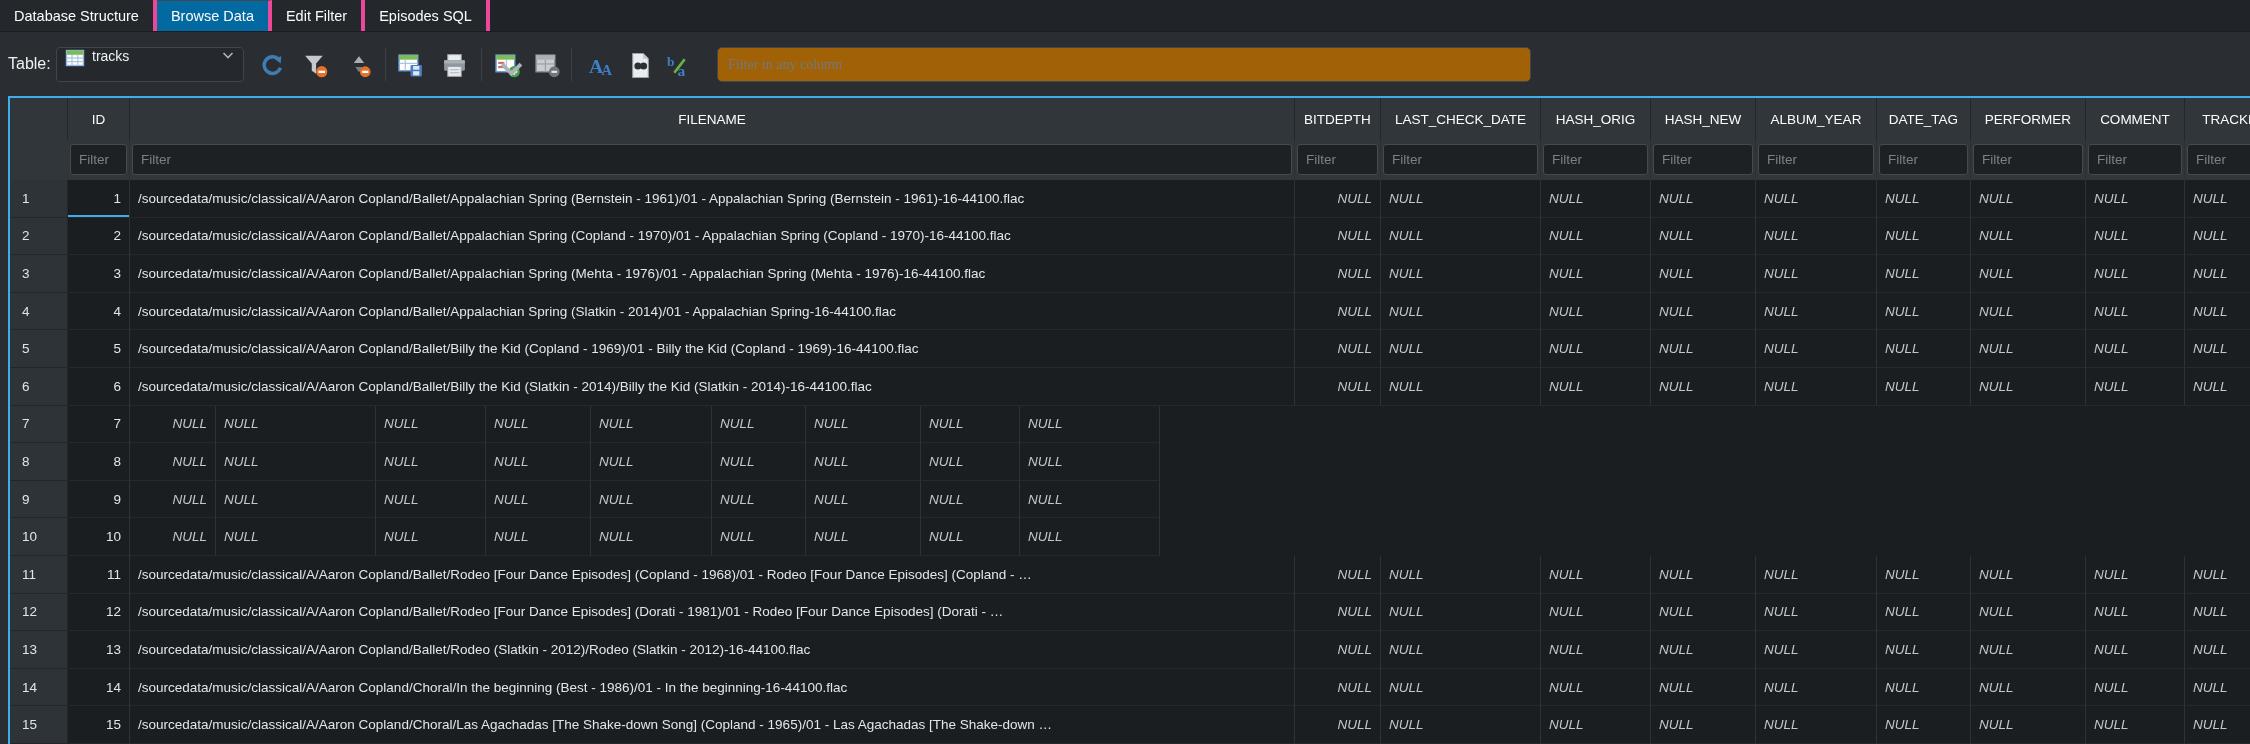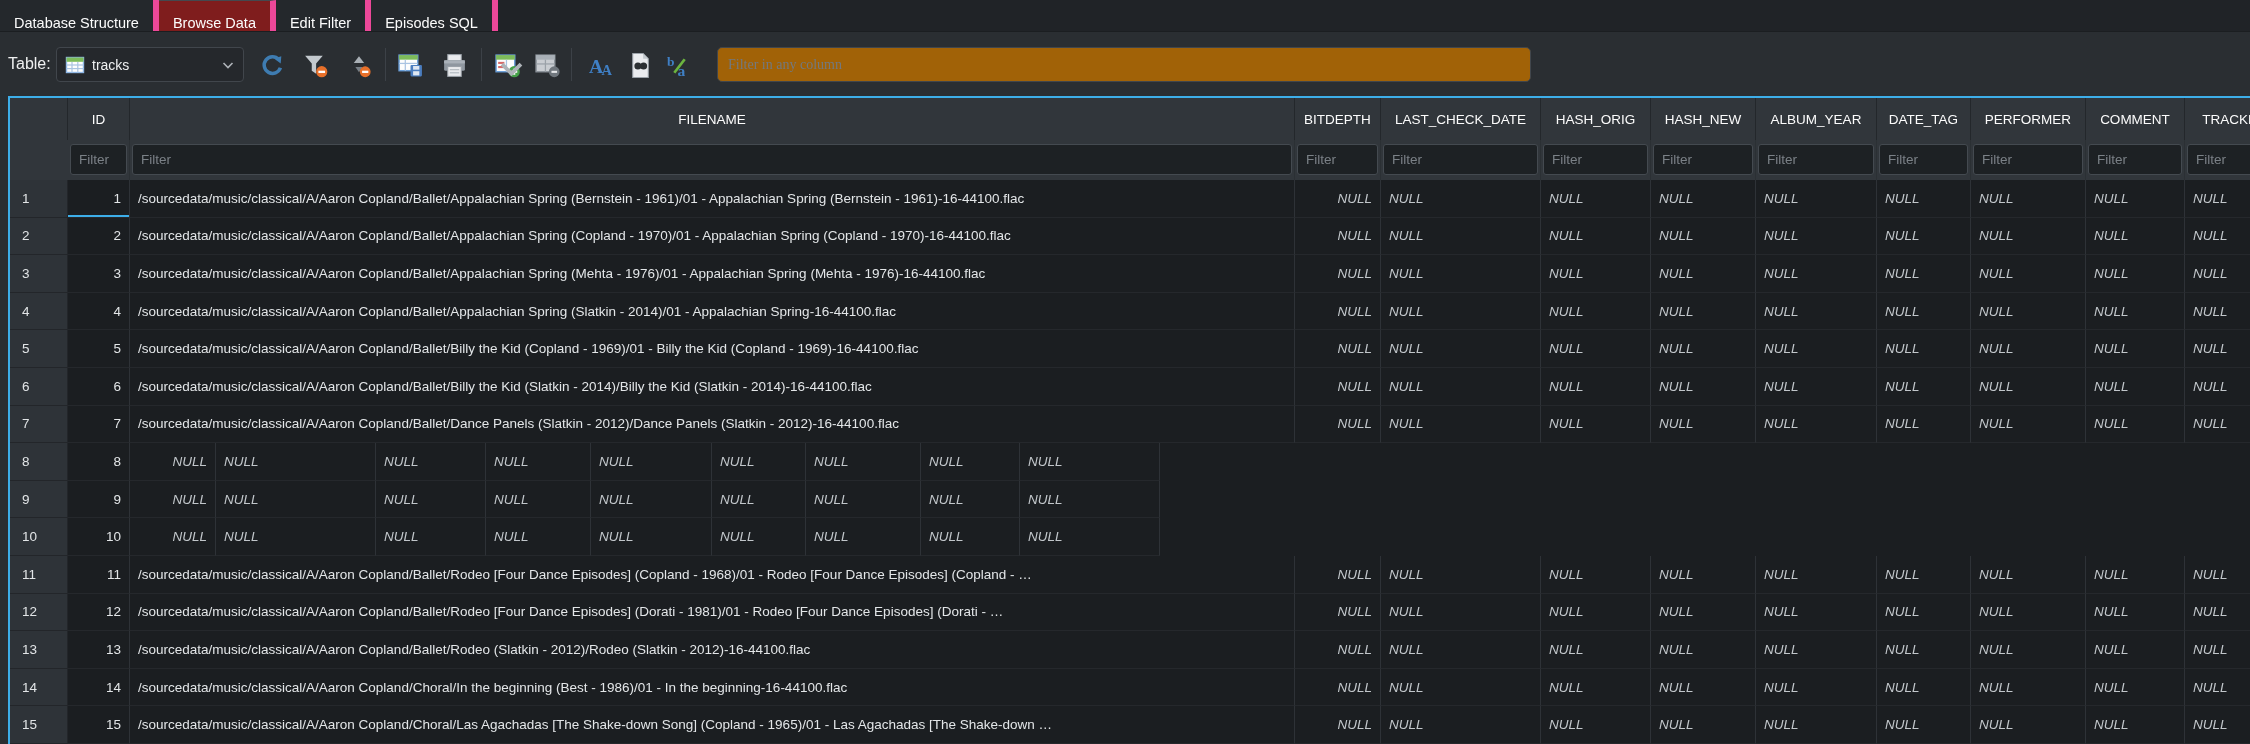--- a/index.html
+++ b/index.html
@@ -8,38 +8,38 @@
     background:#2a2e32;font-family:"Liberation Sans",sans-serif;
     -webkit-font-smoothing:antialiased;
   }
   
   .tabbar{
     position:absolute;left:0;top:0;width:2250px;height:31px;
     background:#202327;display:flex;align-items:stretch;
     border-bottom:1px solid #1b1e21;
   }
   .tab{
-    display:flex;align-items:flex-end;padding:0 14px;
+    display:flex;align-items:center;padding:0 14px;
     font-size:14.5px;color:#fcfcfc;background:#24282c;
-    border-right:6px solid #ec4899;cursor:default;white-space:nowrap;
-  }
-  .tab.active{background:#7f1d1d;border-top:1px solid #44494f;}
+    border-right:4px solid #ec4899;cursor:default;white-space:nowrap;
+  }
+  .tab.active{background:#0369a1;border-top:1px solid #44494f;}
   
   .toolbar{
     position:absolute;left:0;top:32px;width:2250px;height:64px;
     background:#2a2e32;
   }
   .tb-label{
     position:absolute;left:8px;top:0;height:64px;display:flex;align-items:center;
     color:#eff0f1;font-size:16px;
   }
   .combo{
     position:absolute;left:56px;top:15px;width:188px;height:35px;
     background:#25282c;border:1px solid #41464c;border-radius:4px;
-    display:flex;align-items:center;box-sizing:border-box;padding:0 8px;
+    display:flex;align-items:flex-start;box-sizing:border-box;padding:0 8px;
   }
   .combo .cicon{width:20px;height:20px;margin-right:7px;flex:0 0 auto;}
   .combo .ctext{color:#eff0f1;font-size:14px;flex:1;}
   .combo .chev{width:14px;height:14px;flex:0 0 auto;}
   .tbtn{
     position:absolute;top:15px;width:38px;height:36px;
     display:flex;align-items:center;justify-content:center;
     background:transparent;border:none;padding:0;cursor:default;
   }
   .tbtn svg{width:27px;height:27px;}
@@ -353,21 +353,20 @@
         <div class="cell null-cell col-hash_new">NULL</div>
         <div class="cell null-cell col-album_year">NULL</div>
         <div class="cell null-cell col-date_tag">NULL</div>
         <div class="cell null-cell col-performer">NULL</div>
         <div class="cell null-cell col-comment">NULL</div>
         <div class="cell null-cell col-tracknumber">NULL</div>
       </div>
       <div class="row">
         <div class="rh">7</div>
         <div class="cell col-id align-right">7</div>
-        <div class="cell col-filename">/sourcedata/music/classical/A/Aaron Copland/Ballet/Dance Panels (Slatkin - 2012)/Dance Panels (Slatkin - 2012)-16-44100.flac</div>
         <div class="cell null-cell col-bitdepth align-right">NULL</div>
         <div class="cell null-cell col-last_check_date">NULL</div>
         <div class="cell null-cell col-hash_orig">NULL</div>
         <div class="cell null-cell col-hash_new">NULL</div>
         <div class="cell null-cell col-album_year">NULL</div>
         <div class="cell null-cell col-date_tag">NULL</div>
         <div class="cell null-cell col-performer">NULL</div>
         <div class="cell null-cell col-comment">NULL</div>
         <div class="cell null-cell col-tracknumber">NULL</div>
       </div>

